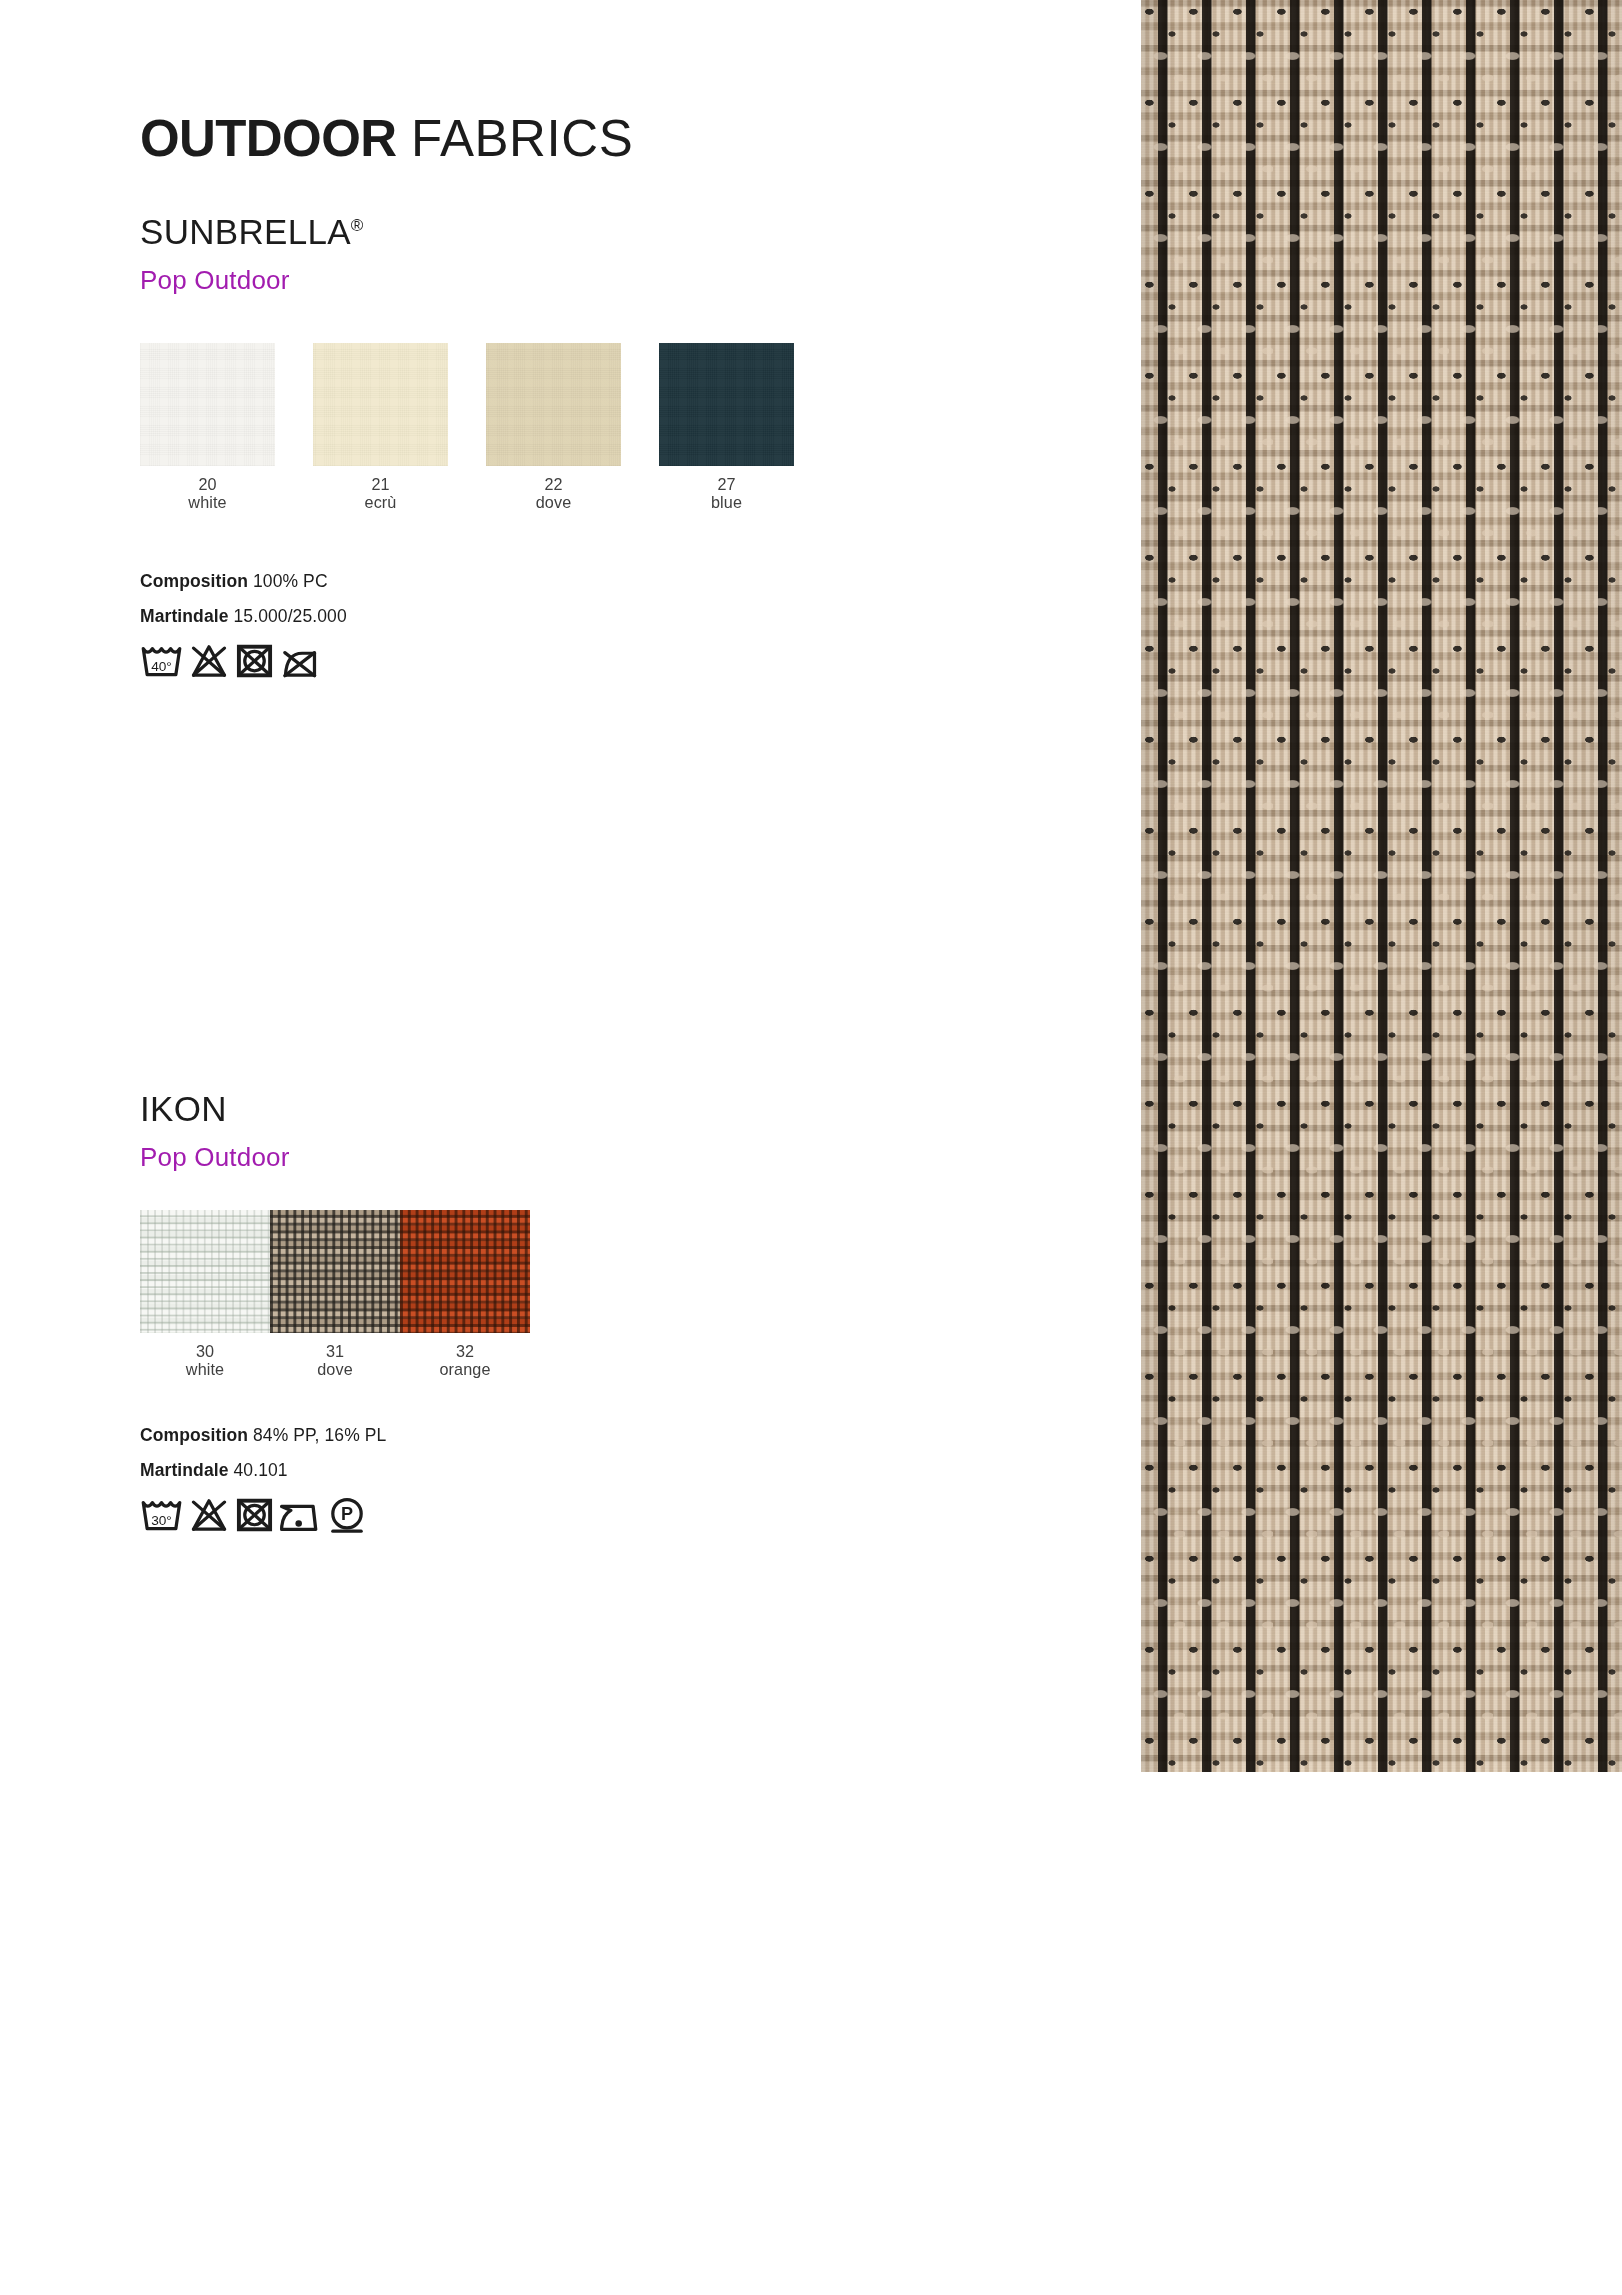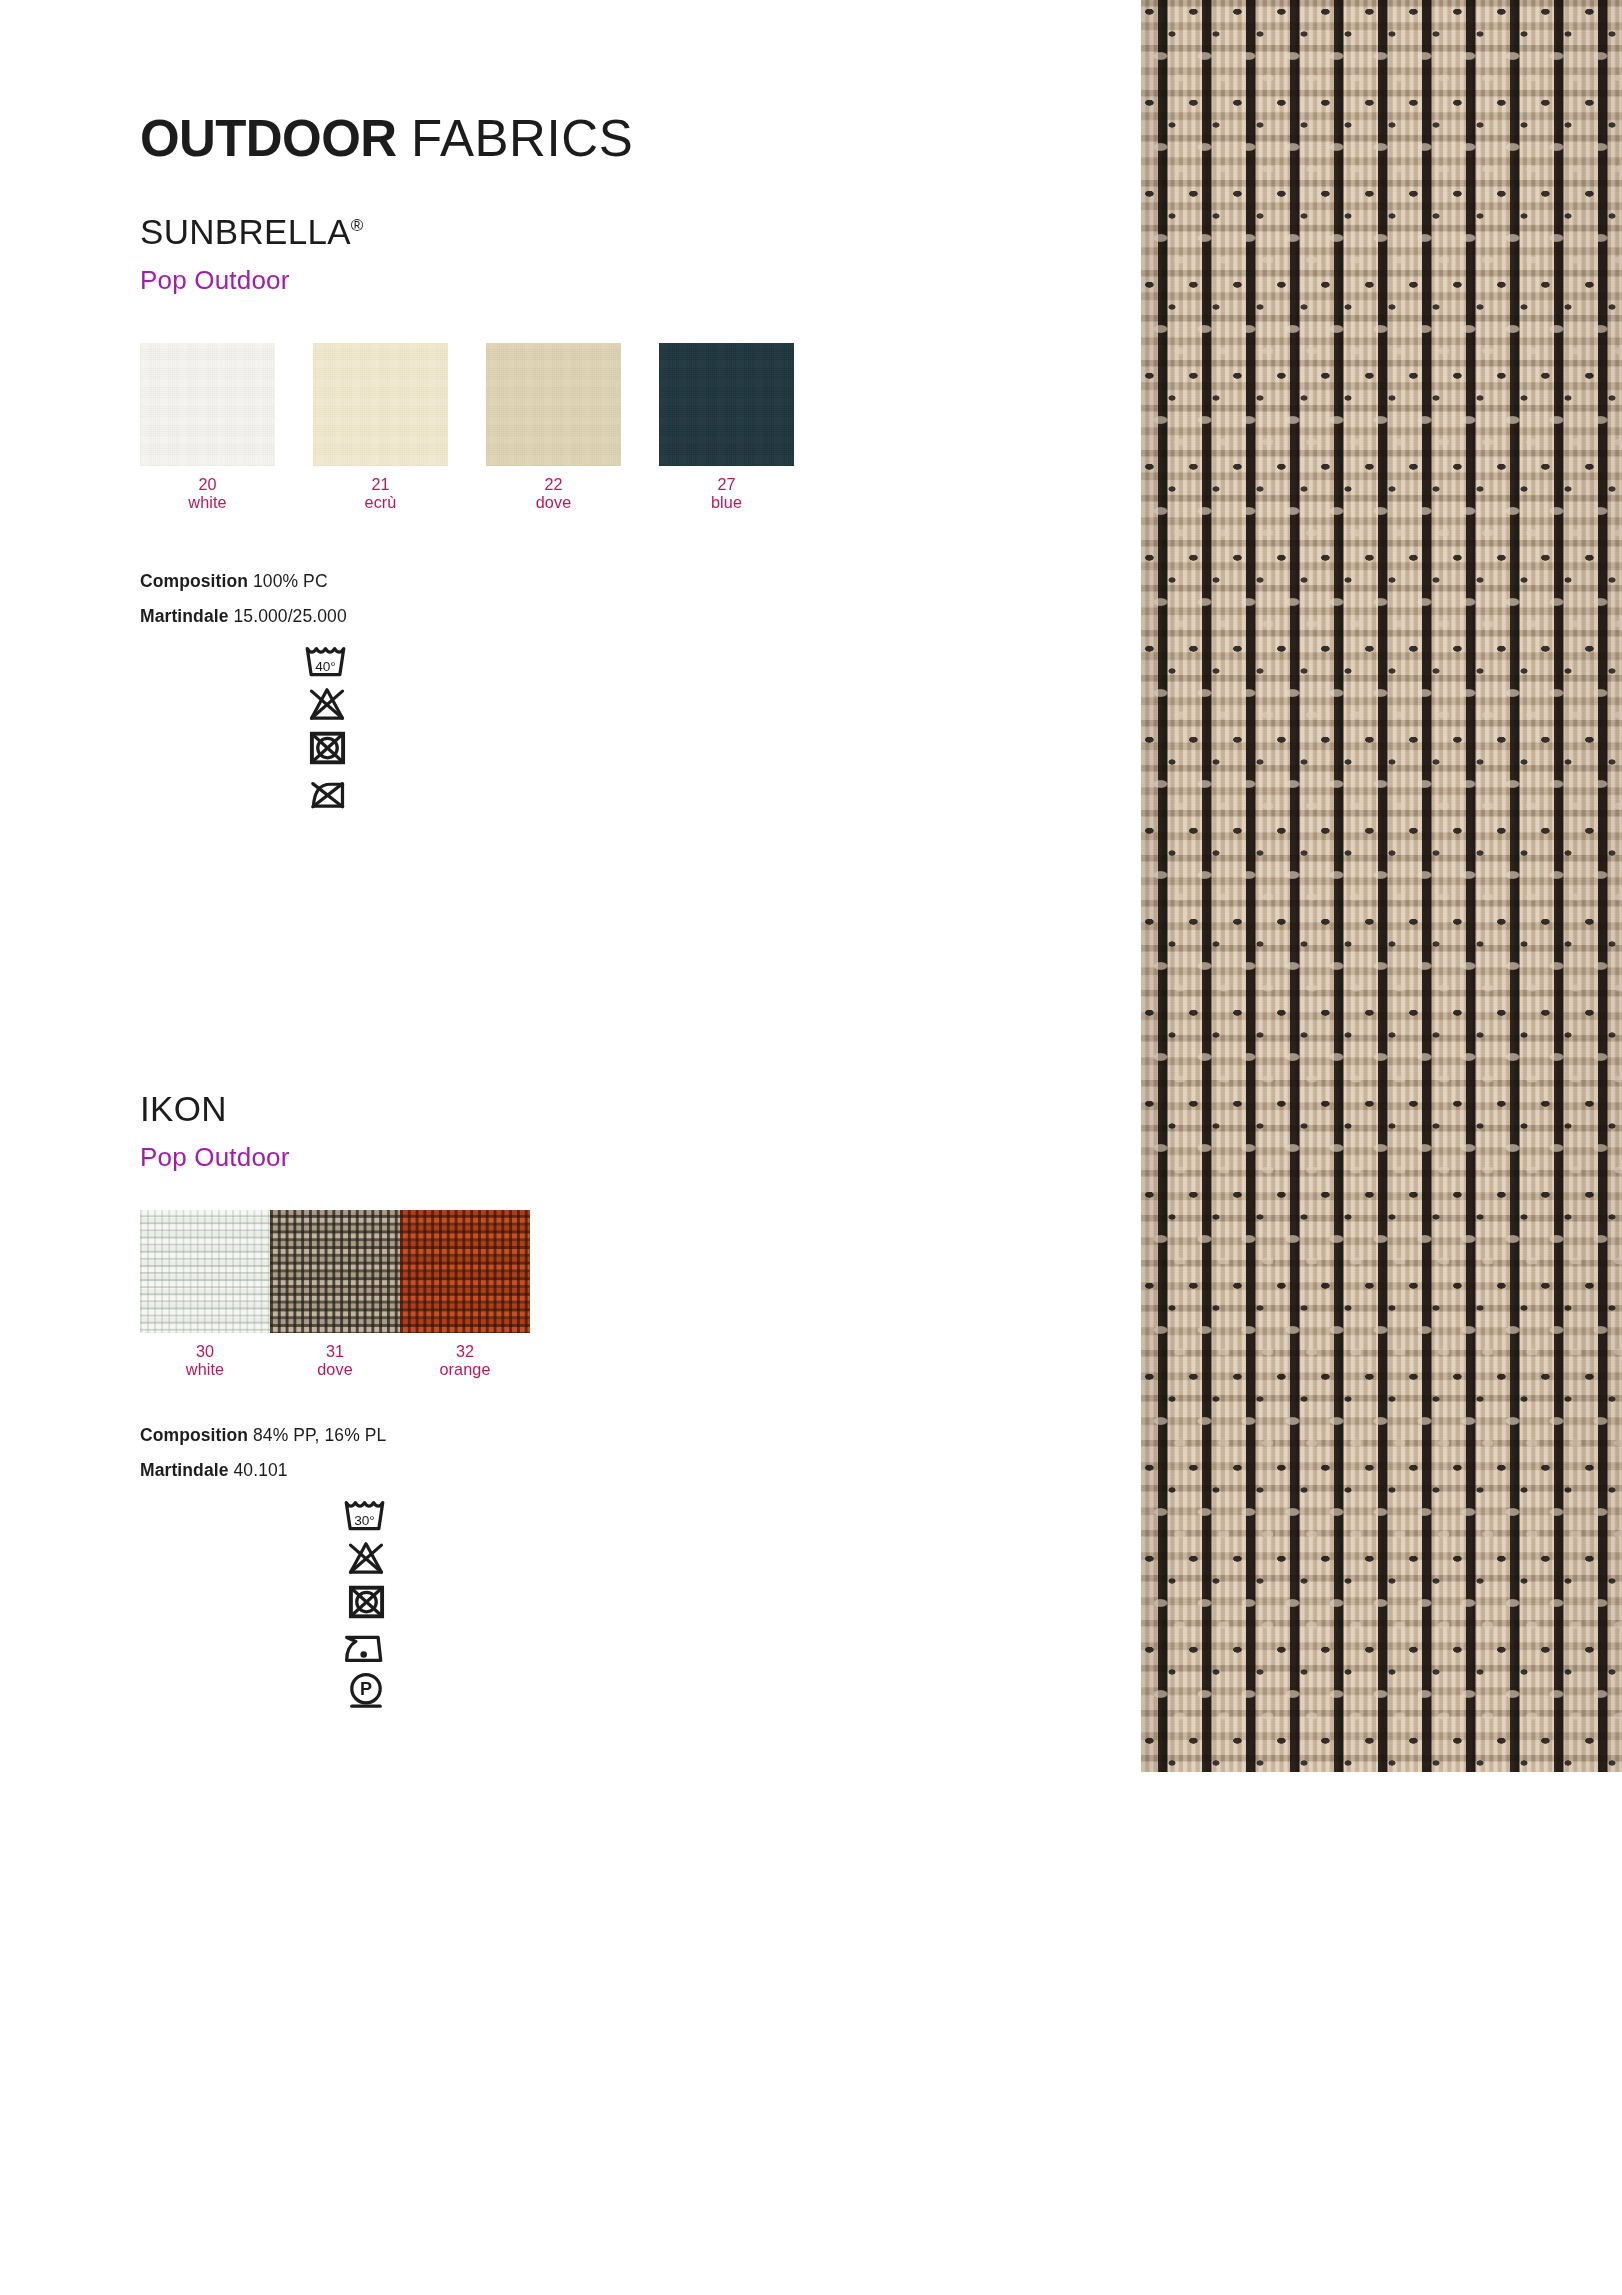--- a/index.html
+++ b/index.html
@@ -142,44 +142,43 @@
   .swatch-cell { text-align: center; }
   .swatch-chip {
     position: relative;
     overflow: hidden;
     background: #eee;
   }
   .swatch-label {
     margin-top: 9px;
     font-size: 16.2px;
     font-weight: 300;
-    color: #be185d;
+    color: #404040;
     line-height: 1.12;
     letter-spacing: 0.1px;
   }
   .swatch-label .num { display: block; }
   .swatch-label .nm { display: block; }
 
   .specs { position: absolute; left: 140px; }
   .spec-line {
     font-size: 17.5px;
     color: #1d1d1d;
     font-weight: 300;
     letter-spacing: 0.1px;
     margin-bottom: 14.3px;
     white-space: nowrap;
   }
   .spec-line b { font-weight: 700; }
 
   .care-row {
     display: flex;
-    align-items: flex-end;
+    align-items: flex-start;
     gap: 5.8px;
     margin-top: 9px;
-    flex-direction: column;
   }
   .care-icon { display: block; }
 
   .page-number {
     position: absolute;
     left: 73px;
     top: 2221px;
     font-size: 19.5px;
     font-weight: 300;
     color: #a21caf;

